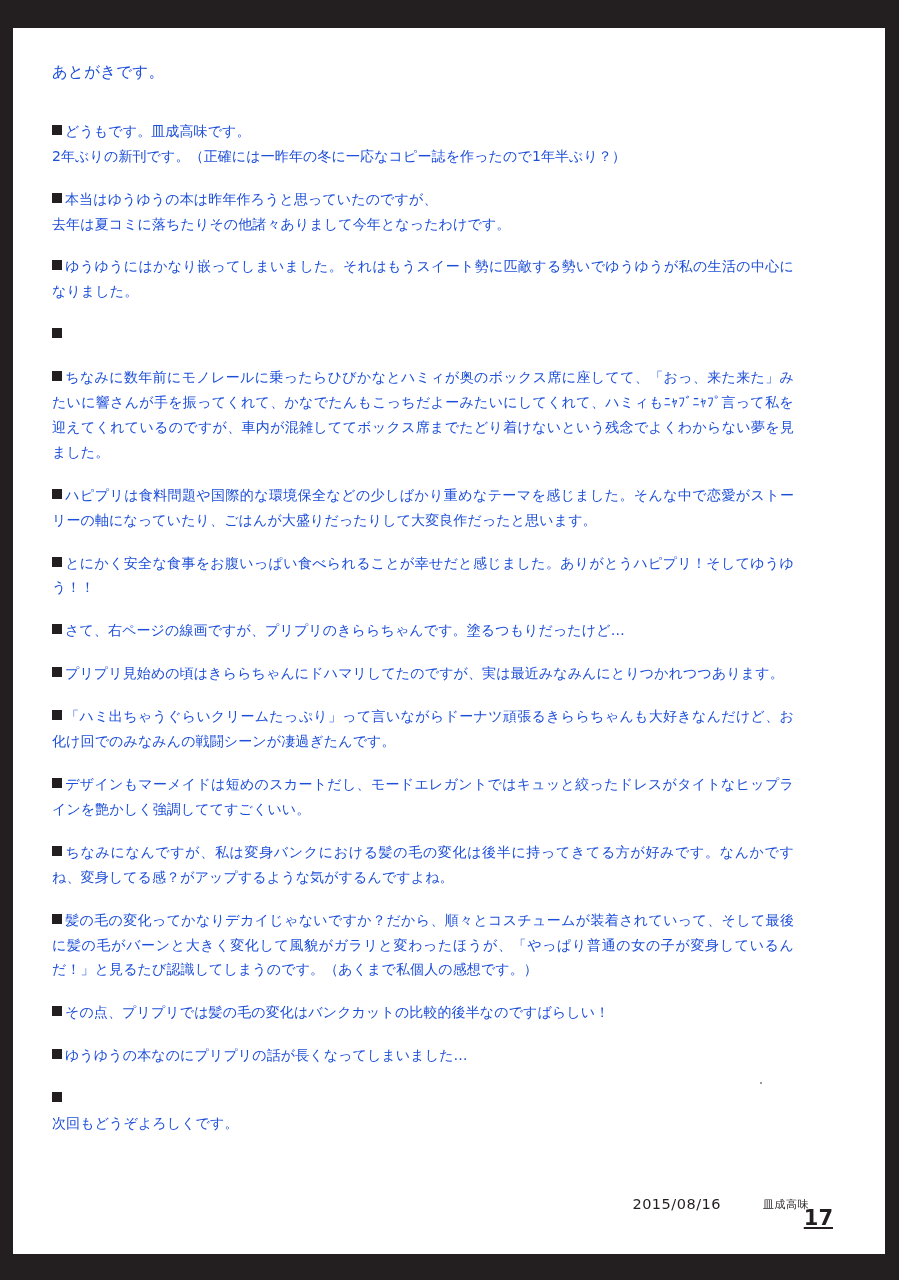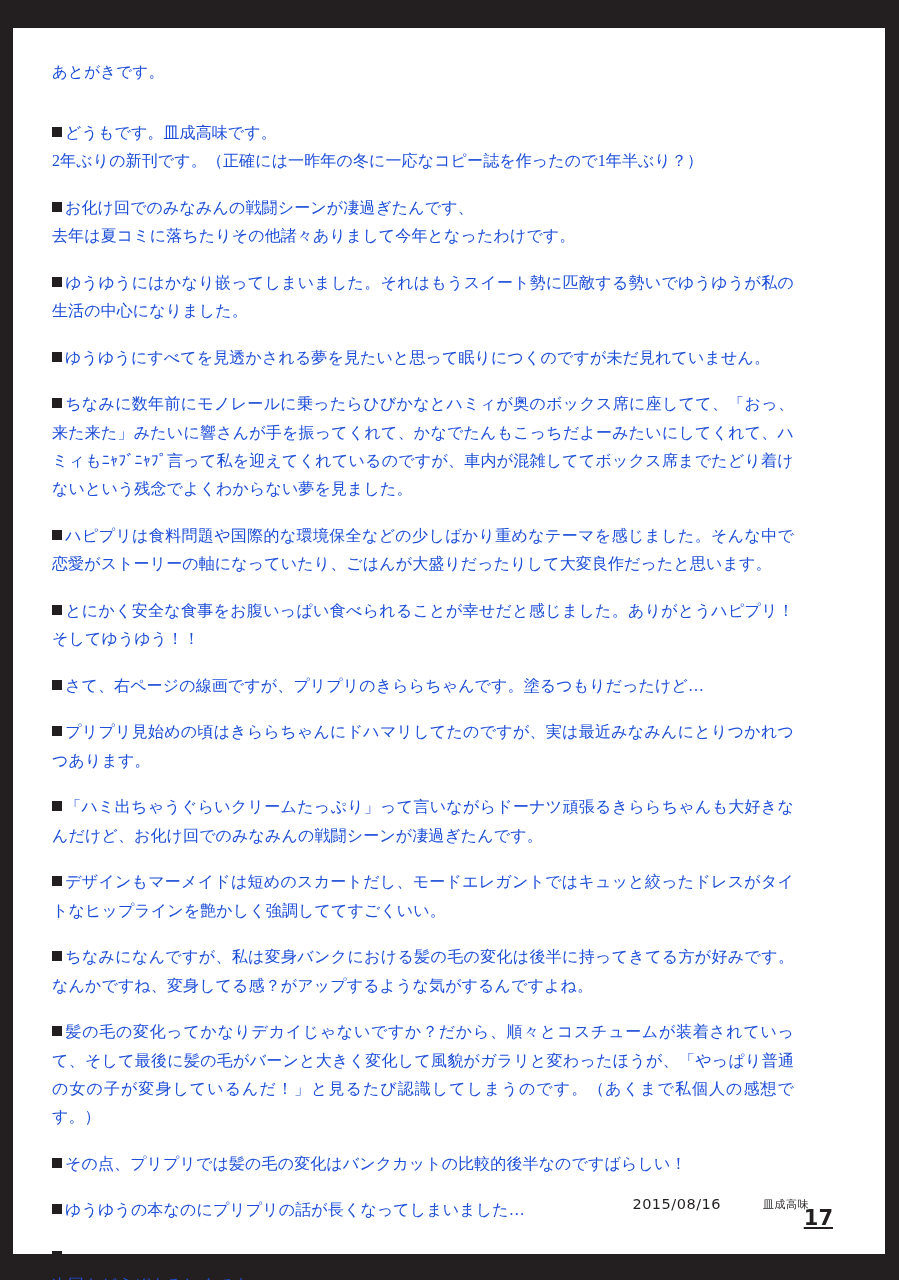--- a/index.html
+++ b/index.html
@@ -34,27 +34,26 @@
   }
 
   .afterword-title {
     font-size: 15.5px;
     line-height: 1.6;
     margin: 0 0 34px 0;
     letter-spacing: 0.2px;
   }
 
   .para {
-    font-size: 16px;
+    font-size: 14px;
     line-height: 1.78;
     margin: 0 0 18px 0;
     text-align: justify;
     letter-spacing: 0.1px;
     word-break: break-all;
-    font-family: Liberation Serif, serif;
   }
 
   .bullet {
     display: inline-block;
     width: 10px;
     height: 10px;
     background: #231f20;
     margin-right: 3px;
     vertical-align: 1px;
   }
@@ -115,30 +114,30 @@
   <div class="content">
 
     <p class="afterword-title">あとがきです。</p>
 
     <p class="para">
       <span class="bullet"></span><span>どうもです。皿成高味です。</span><br>
       <span>2年ぶりの新刊です。（正確には一昨年の冬に一応なコピー誌を作ったので1年半ぶり？）</span>
     </p>
 
     <p class="para">
-      <span class="bullet"></span><span>お化け回でのみなみんの戦闘シーンが凄過ぎたんです、</span><br>
+      <span class="bullet"></span><span>本当はゆうゆうの本は昨年作ろうと思っていたのですが、</span><br>
       <span>去年は夏コミに落ちたりその他諸々ありまして今年となったわけです。</span>
     </p>
 
     <p class="para">
       <span class="bullet"></span><span>ゆうゆうにはかなり嵌ってしまいました。それはもうスイート勢に匹敵する勢いでゆうゆうが私の生活の中心になりました。</span>
     </p>
 
     <p class="para">
-      <span class="bullet"></span><span>ゆうゆうにすべてを見透かされる夢を見たいと思って眠りにつくのですが未だ見れていません。</span>
+      <span class="bullet"></span>
     </p>
 
     <p class="para">
       <span class="bullet"></span><span>ちなみに数年前にモノレールに乗ったらひびかなとハミィが奥のボックス席に座してて、「おっ、来た来た」みたいに響さんが手を振ってくれて、かなでたんもこっちだよーみたいにしてくれて、ハミィもﾆｬﾌﾞﾆｬﾌﾟ言って私を迎えてくれているのですが、車内が混雑しててボックス席までたどり着けないという残念でよくわからない夢を見ました。</span>
     </p>
 
     <p class="para">
       <span class="bullet"></span><span>ハピプリは食料問題や国際的な環境保全などの少しばかり重めなテーマを感じました。そんな中で恋愛がストーリーの軸になっていたり、ごはんが大盛りだったりして大変良作だったと思います。</span>
     </p>
 

